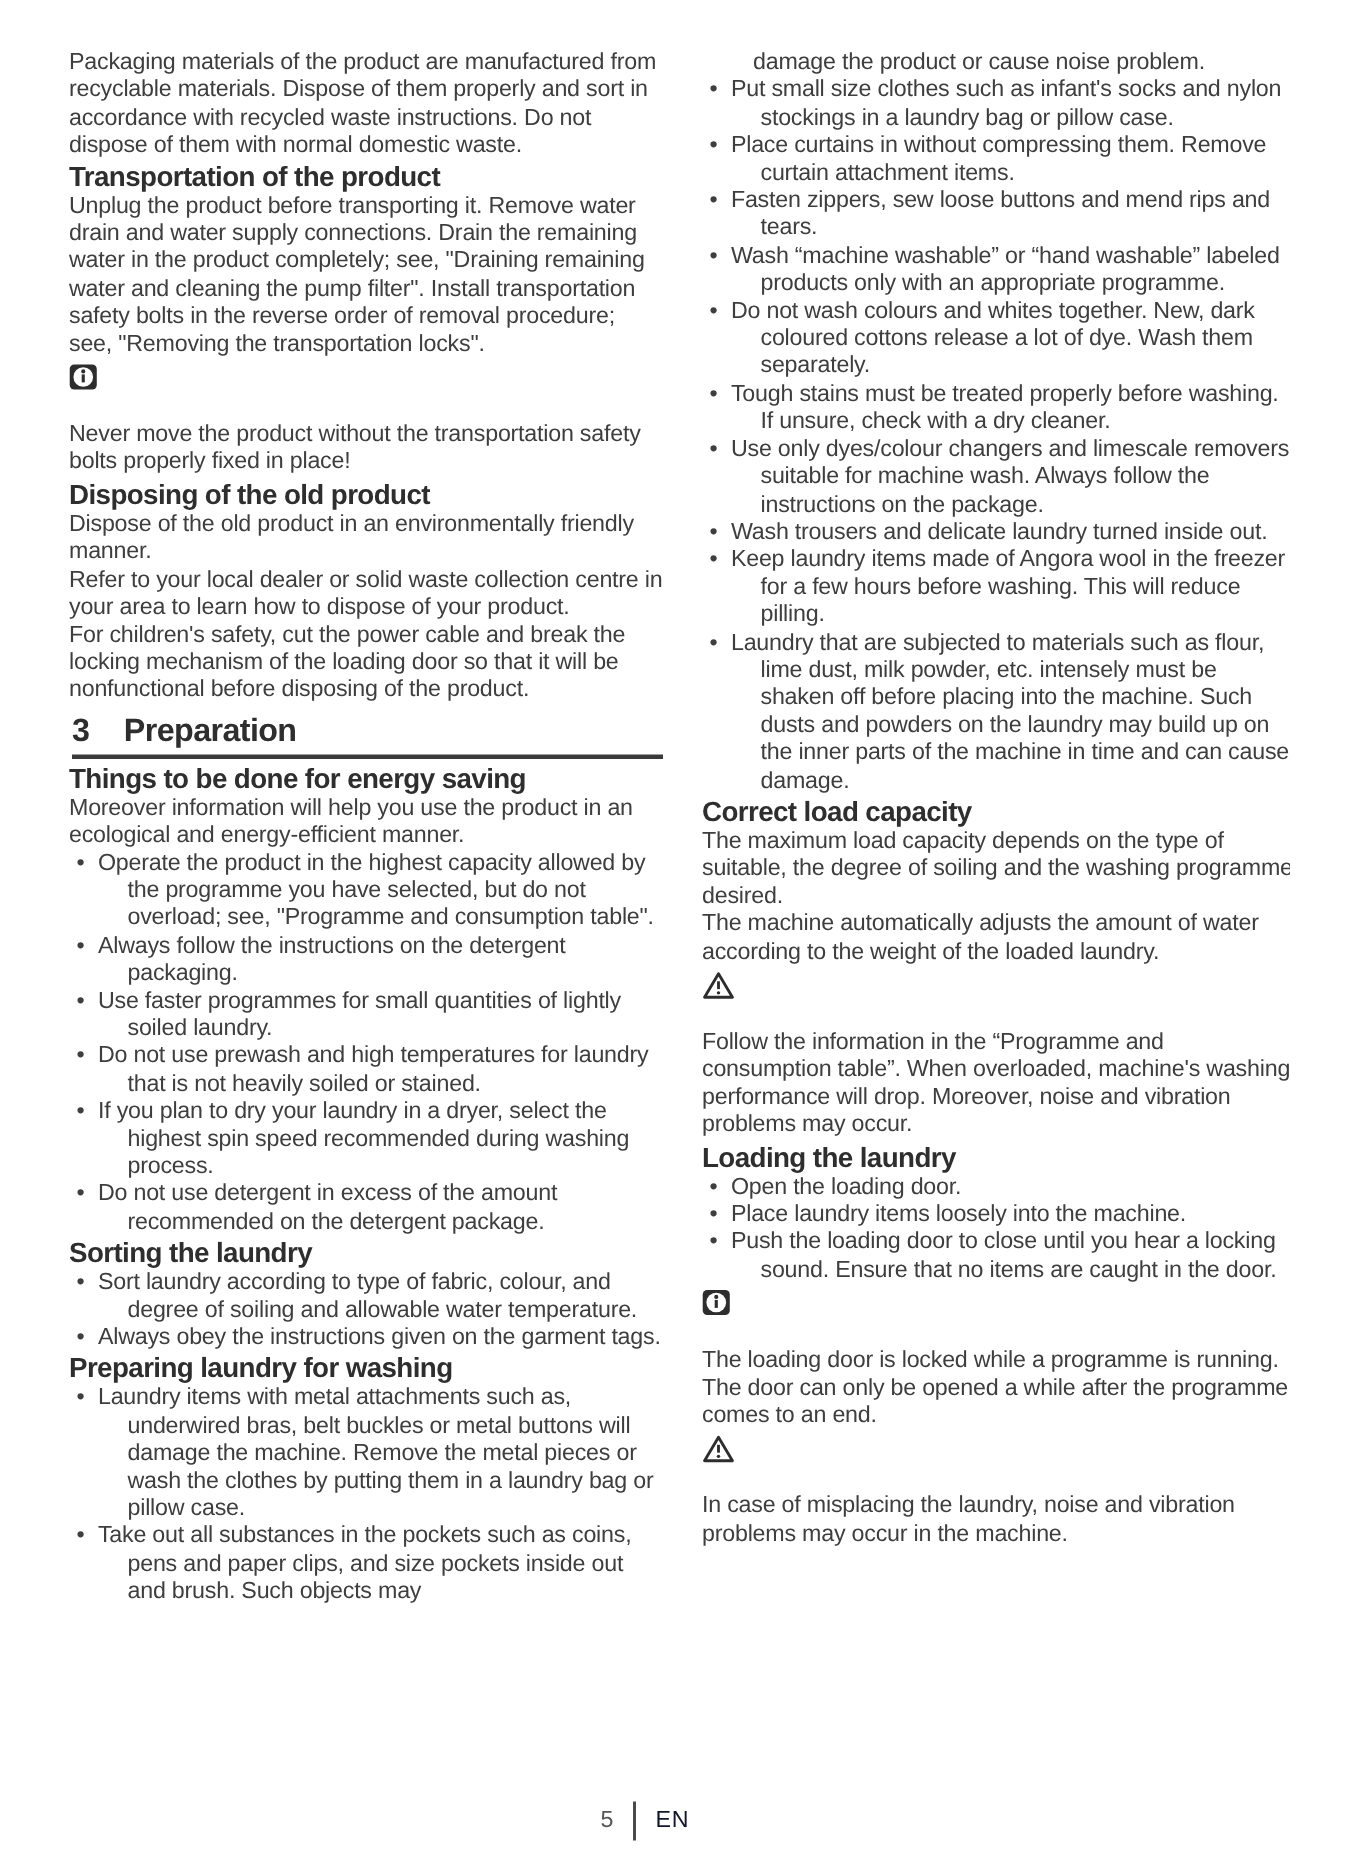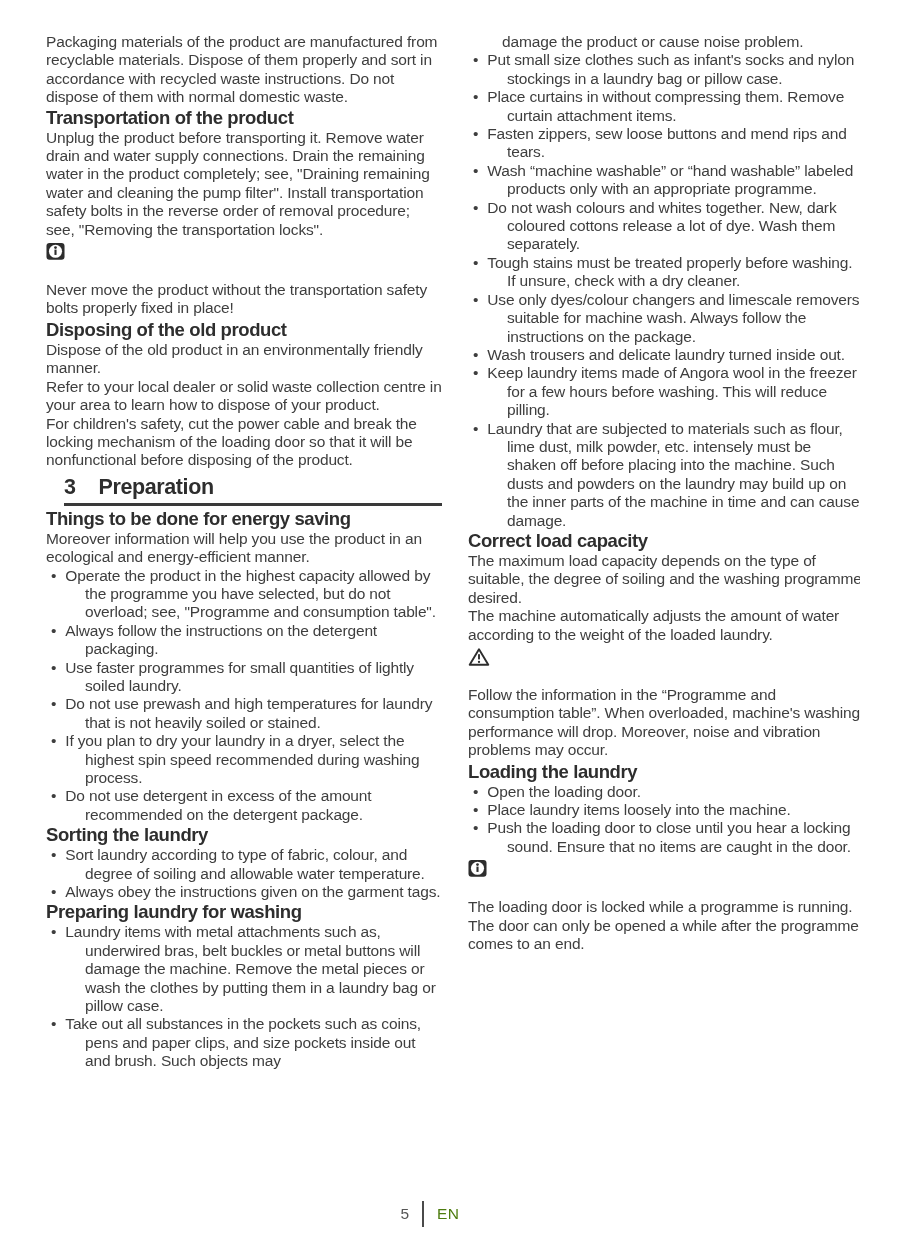--- a/index.html
+++ b/index.html
@@ -14,35 +14,35 @@
   .block{margin:0;}
   .p{margin:0;}
   .cont{padding-left:34px;}
   .h2{
     font-size:18.5px;font-weight:bold;line-height:22px;color:#2e2e2e;
     letter-spacing:-0.4px;
   }
   .h1{
     font-size:21.5px;font-weight:bold;line-height:25px;color:#2e2e2e;
     letter-spacing:-0.4px;border-bottom:3px solid #3a3a3a;
-    padding-bottom:3px;margin:5px 0 2px 18px;
+    padding-bottom:3px;margin:5px 0 2px 2px;
   }
   .h1-num{margin-right:23px;}
   .bullet{padding-left:39px;text-indent:-34px;}
   .bullet .dot{margin-right:9px;}
   .note{display:flex;margin:1px 0;flex-direction:column;}
   .note-icon{flex:0 0 39px;width:39px;padding-top:2px;}
   .note-text{flex:1;}
   .footer{
     position:absolute;left:0;right:0;bottom:13px;
     display:flex;justify-content:center;align-items:center;gap:13px;
     color:#565656;font-size:15.5px;
   }
   .footer .divider{width:2px;height:26px;background:#4a4a4a;}
-  .footer .lang{letter-spacing:0.5px;color:#4d7c0f;}
+  .footer .lang{letter-spacing:0.5px;color:#0f172a;}
 </style>
 </head>
 <body>
 
 <div class="page">
   <div class="content">
     <div class="col" id="col-left">
         <div class="block p">Packaging materials of the product are manufactured from recyclable materials. Dispose of them properly and sort in accordance with recycled waste instructions. Do not dispose of them with normal domestic waste.</div>
         <div class="block h2">Transportation of the product</div>
         <div class="block p">Unplug the product before transporting it. Remove water drain and water supply connections. Drain the remaining water in the product completely; see, "Draining remaining water and cleaning the pump filter". Install transportation safety bolts in the reverse order of removal procedure; see, "Removing the transportation locks".</div>
@@ -104,20 +104,28 @@
         <div class="block bullet"><span class="dot">•</span><span>Push the loading door to close until you hear a locking sound. Ensure that no items are caught in the door.</span></div>
         <div class="block note-info note">
           <span class="note-icon"><svg width="19" height="19" viewBox="0 0 20 20">
               <rect x="0.5" y="1" width="19" height="17.6" rx="3.2" fill="#2d2d2d"></rect>
               <circle cx="10" cy="9.8" r="6.9" fill="#ffffff"></circle>
               <rect x="8.9" y="8" width="2.2" height="5.6" fill="#2d2d2d"></rect>
               <circle cx="10" cy="5.9" r="1.45" fill="#2d2d2d"></circle>
             </svg></span>
           <div class="note-text">The loading door is locked while a programme is running. The door can only be opened a while after the programme comes to an end.</div>
         </div>
+        <div class="block note-warning note">
+          <span class="note-icon"><svg width="22" height="20" viewBox="0 0 22 20">
+              <path d="M11 2.2 L20.3 17.8 H1.7 Z" fill="none" stroke="#2d2d2d" stroke-width="1.9" stroke-linejoin="round"></path>
+              <rect x="10.05" y="7.2" width="1.9" height="5.2" fill="#2d2d2d"></rect>
+              <circle cx="11" cy="14.9" r="1.15" fill="#2d2d2d"></circle>
+            </svg></span>
+          <div class="note-text">In case of misplacing the laundry, noise and vibration problems may occur in the machine.</div>
+        </div>
       </div>
   </div>
 
   <div class="footer">
     <span>5</span>
     <span class="divider"></span>
     <span class="lang">EN</span>
   </div>
 </div>
 

